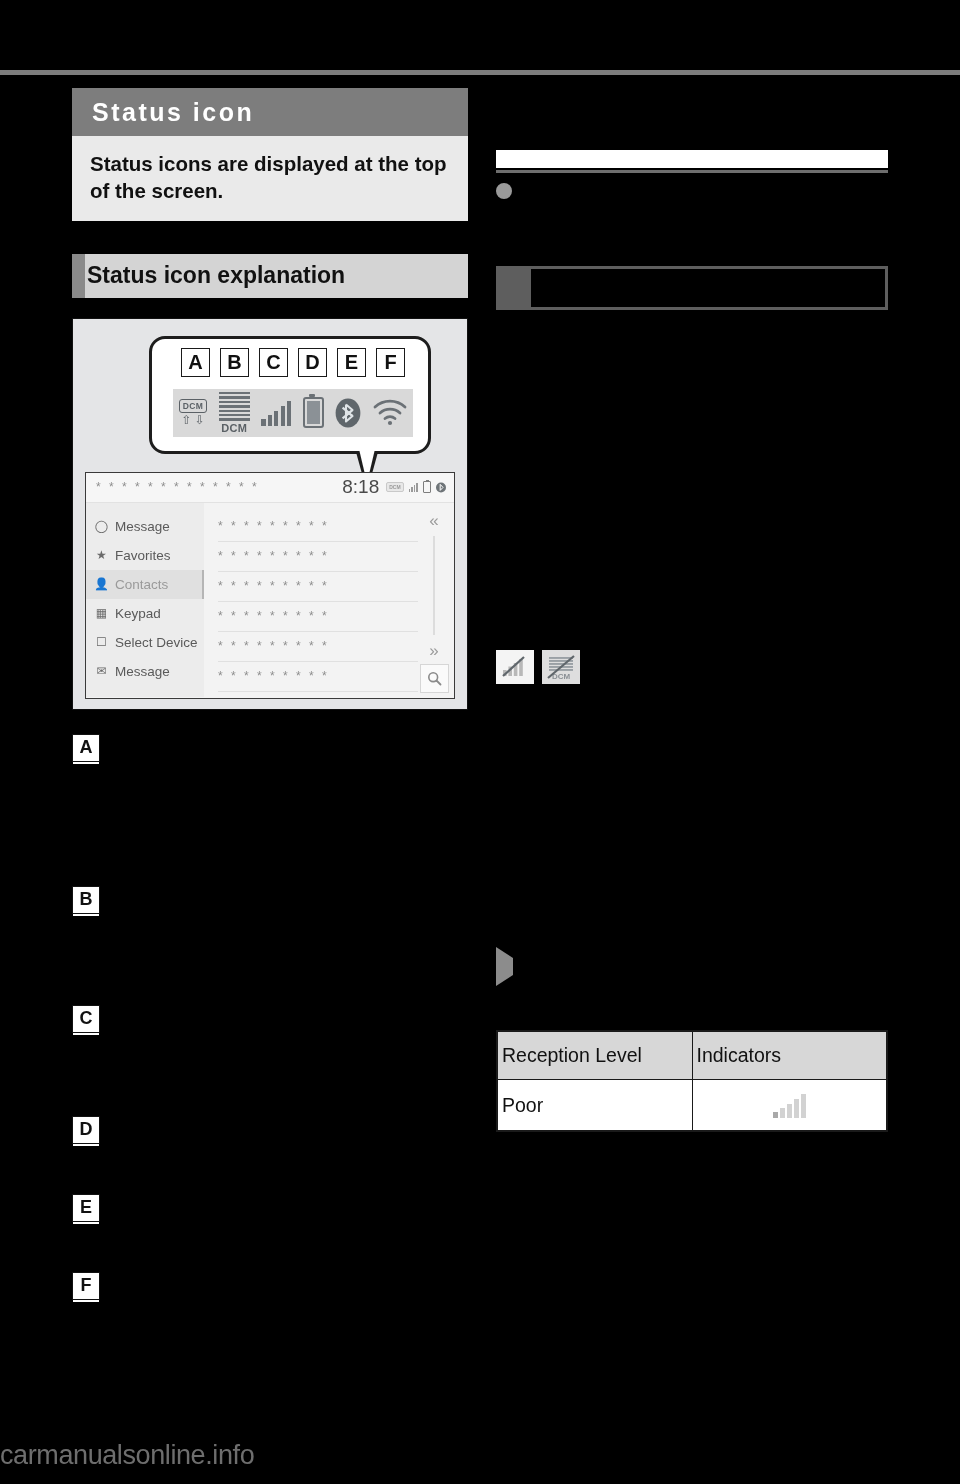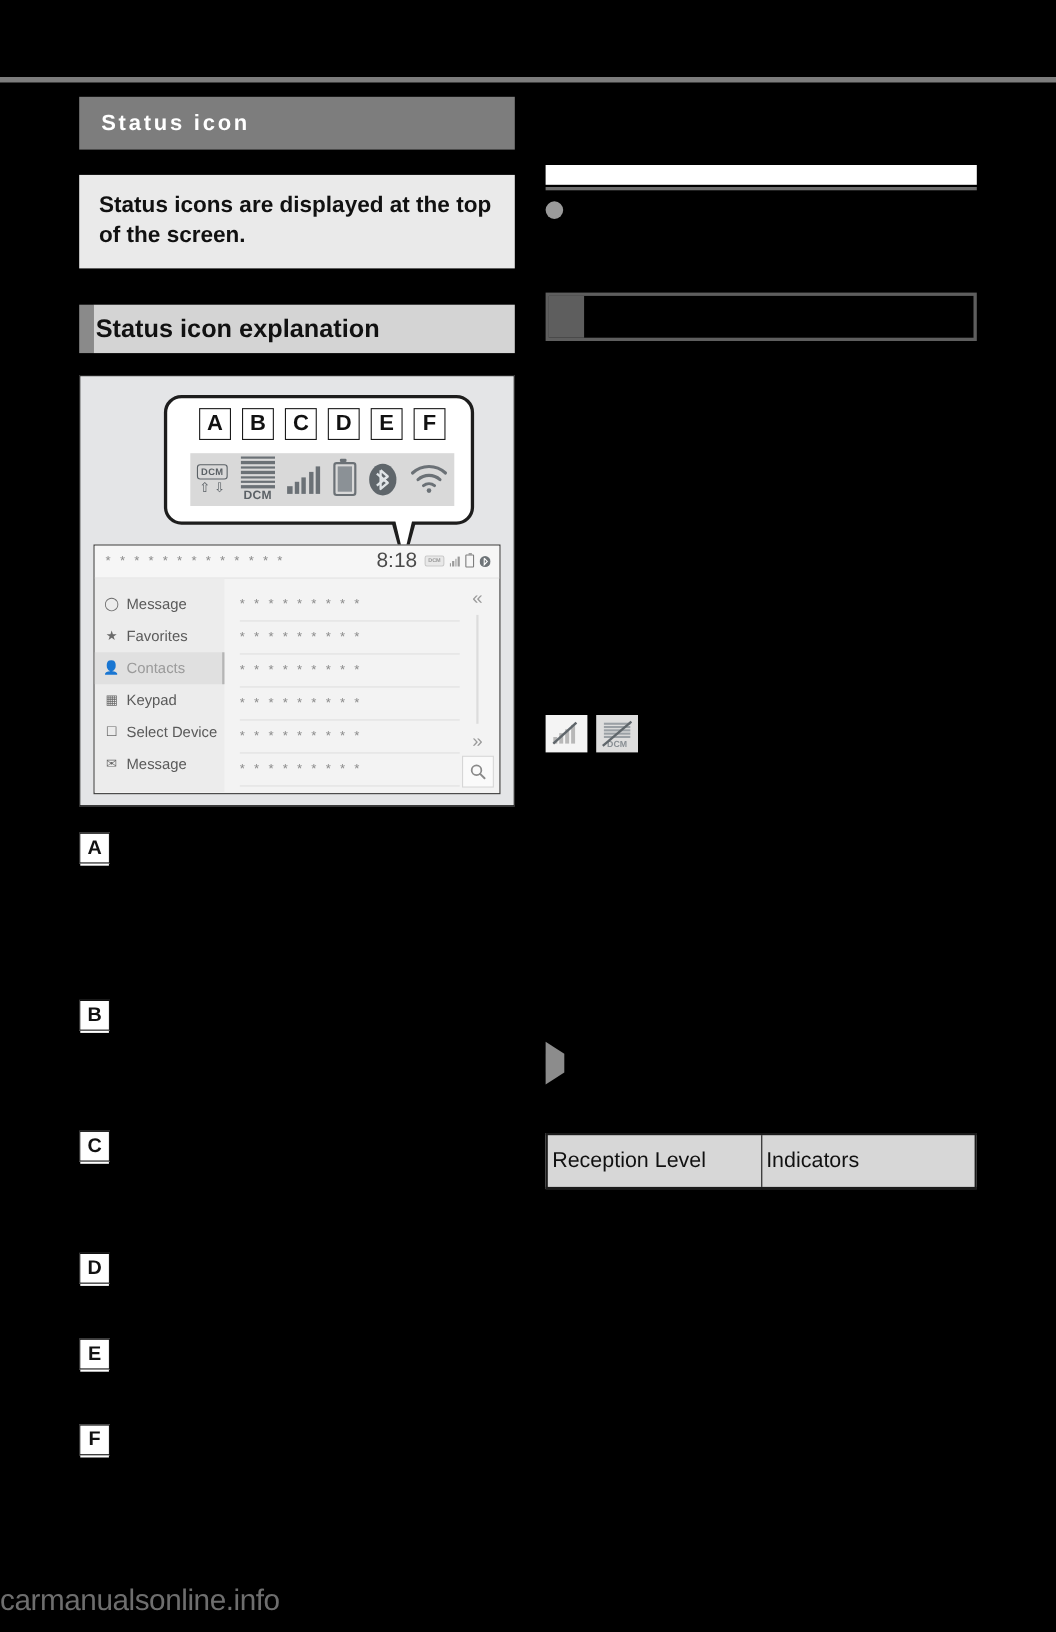--- a/index.html
+++ b/index.html
@@ -25,28 +25,27 @@
   
   .title-bar{
     background:#7d7d7d;
     height:48px;
     display:flex;align-items:center;
     padding-left:20px;
     box-sizing:border-box;
   }
   .title-bar-text{
     color:#ffffff;
-    font-size:20px;
+    font-size:25px;
     font-weight:bold;
     letter-spacing:2.5px;
   }
 
   
   .intro-box{
-    margin-top:23px;
     background:#eaeaea;
     padding:14px 18px 16px 18px;
     box-sizing:border-box;
   }
   .intro-box p{
     margin:0;
     font-size:20.5px;
     font-weight:bold;
     color:#111;
     line-height:1.34;
@@ -524,20 +523,32 @@
     </div>
 
     <table class="tbl">
       <thead>
         <tr>
           <th style="width:50%">Reception Level</th>
           <th style="width:50%">Indicators</th>
         </tr>
       </thead>
       <tbody>
+        <tr>
+          <td>Poor</td>
+          <td class="cell-ind">
+            <span class="ind-bars">
+              <b style="height:6px;background:#a9a9a9"></b>
+              <b style="height:10px;background:#d2d2d2"></b>
+              <b style="height:14px;background:#d2d2d2"></b>
+              <b style="height:19px;background:#d2d2d2"></b>
+              <b style="height:24px;background:#d2d2d2"></b>
+            </span>
+          </td>
+        </tr>
       </tbody>
     </table>
 
   </div>
 
   <div class="footer">
     <span class="footer-text">carmanualsonline.info</span>
   </div>
 
 </div>

